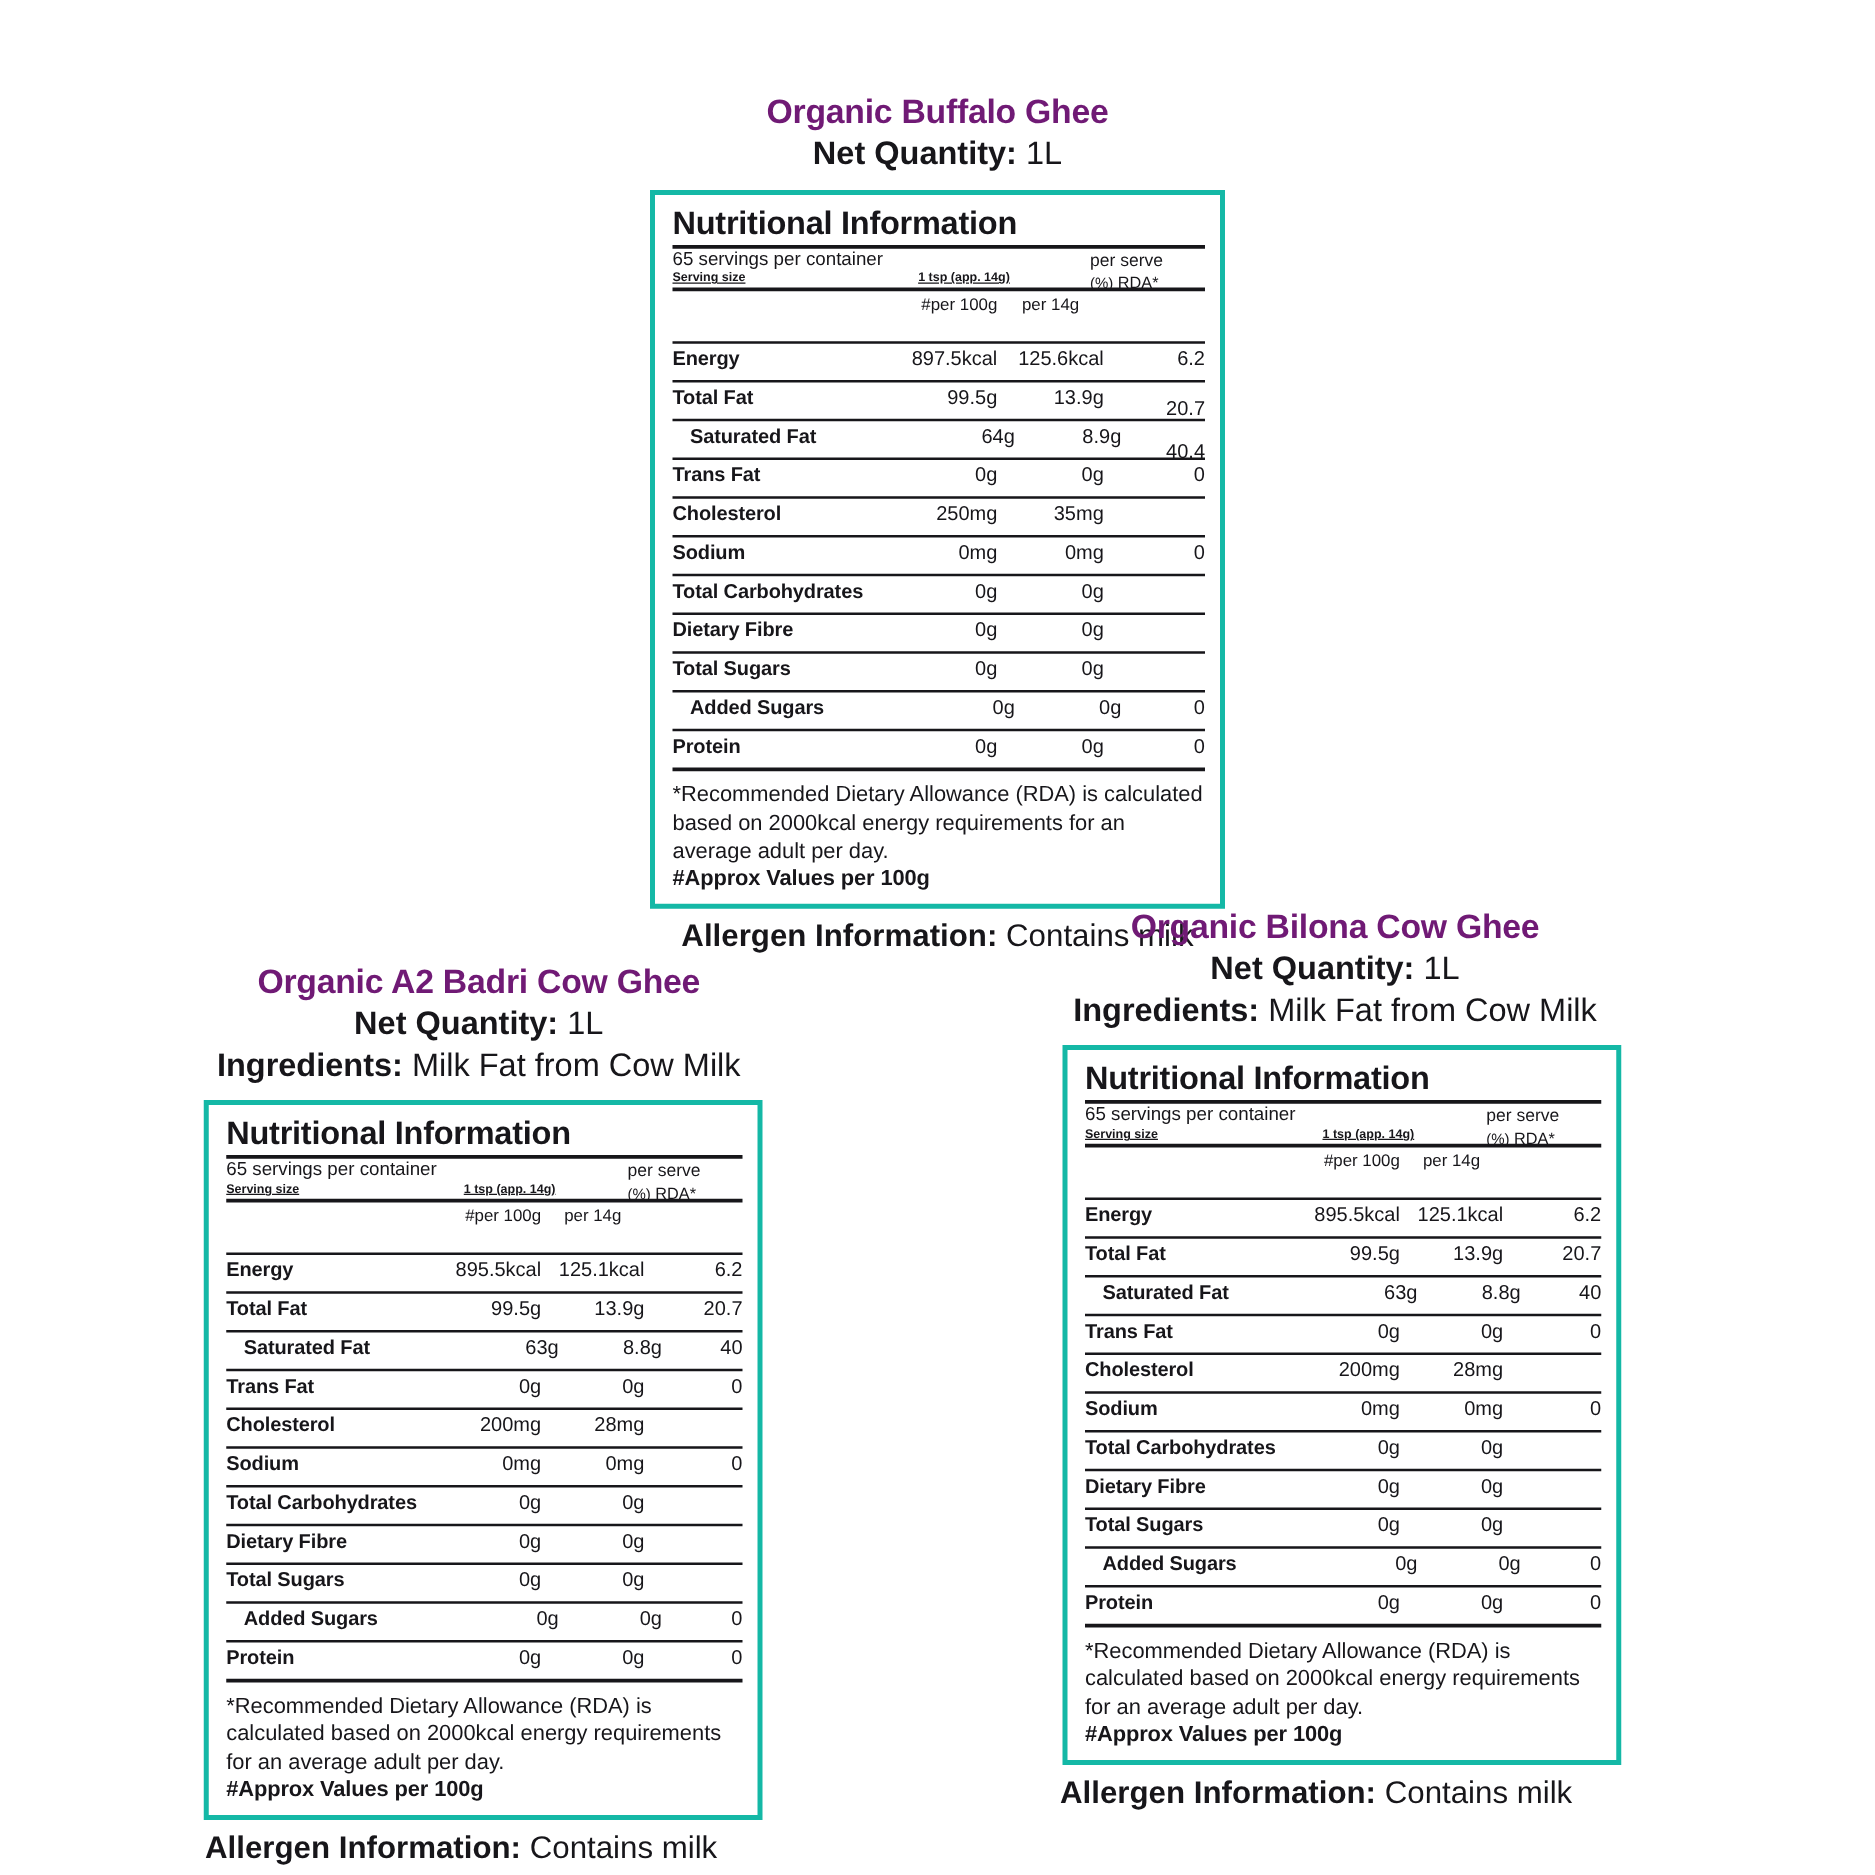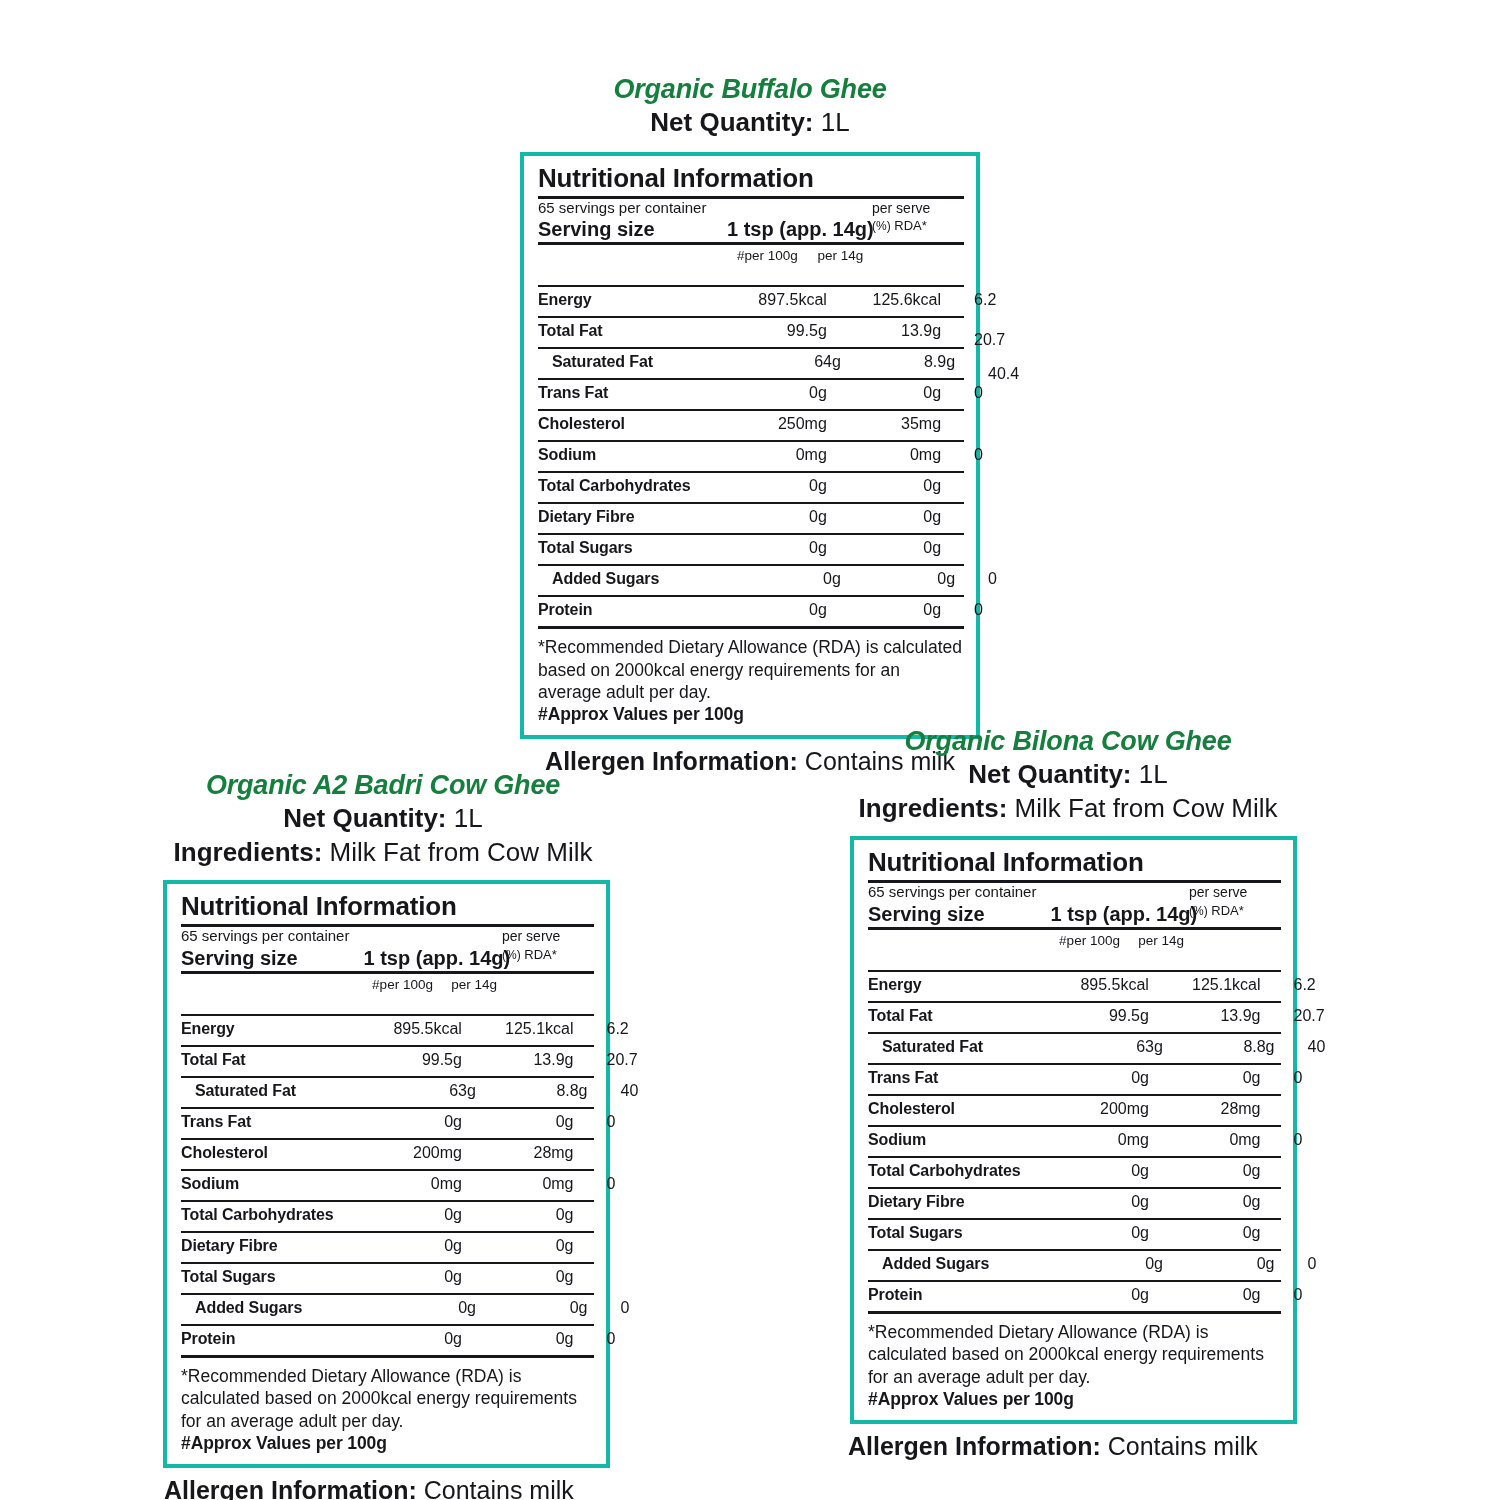--- a/index.html
+++ b/index.html
@@ -18,22 +18,21 @@
 
   .panel { position: absolute; }
 
   
   .head-block { text-align: center; }
   .product-title {
     font-size: 27px;
     font-weight: bold;
     letter-spacing: -0.2px;
     line-height: 1.18;
-    color: #15803d;
-    font-style: italic;
+    color: #701a75;
   }
   .netqty, .ingredients {
     font-size: 26px;
     line-height: 1.3;
     color: #17161a;
     font-weight: 400;
   }
   .netqty b, .ingredients b { font-weight: bold; }
 
   
@@ -60,23 +59,24 @@
     padding-bottom: 1px;
   }
   .serv-count {
     font-size: 15px;
     line-height: 1.25;
     color: #17161a;
   }
   .serv-row {
     display: flex;
     align-items: flex-start;
-    font-size: 20px;
+    font-size: 10px;
     font-weight: bold;
     line-height: 1.2;
+    text-decoration: underline;
   }
   .serv-label { flex: 0 0 auto; }
   .serv-value { flex: 1 1 auto; text-align: center; padding-right: 18px;}
   .perserve-head {
     position: absolute;
     right: 0;
     top: 0;
     width: 92px;
     text-align: left;
     font-size: 14px;
@@ -102,21 +102,20 @@
   .unit-row .c3 { flex: 1 1 auto; }
 
   
   .nrow {
     display: flex;
     align-items: baseline;
     border-bottom: 2.5px solid #17161a;
     font-size: 16px;
     padding: 4px 0 3px 0;
     min-height: 22px;
-    gap: 29px;
   }
   .nrow .c0 {
     flex: 0 0 38%;
     font-weight: bold;
     color: #17161a;
     letter-spacing: -0.1px;
   }
   .nrow .c0.indent { padding-left: 14px; }
   .nrow .c1 { flex: 0 0 23%; text-align: right; }
   .nrow .c2 { flex: 0 0 20%; text-align: right; padding-right: 4px; }

